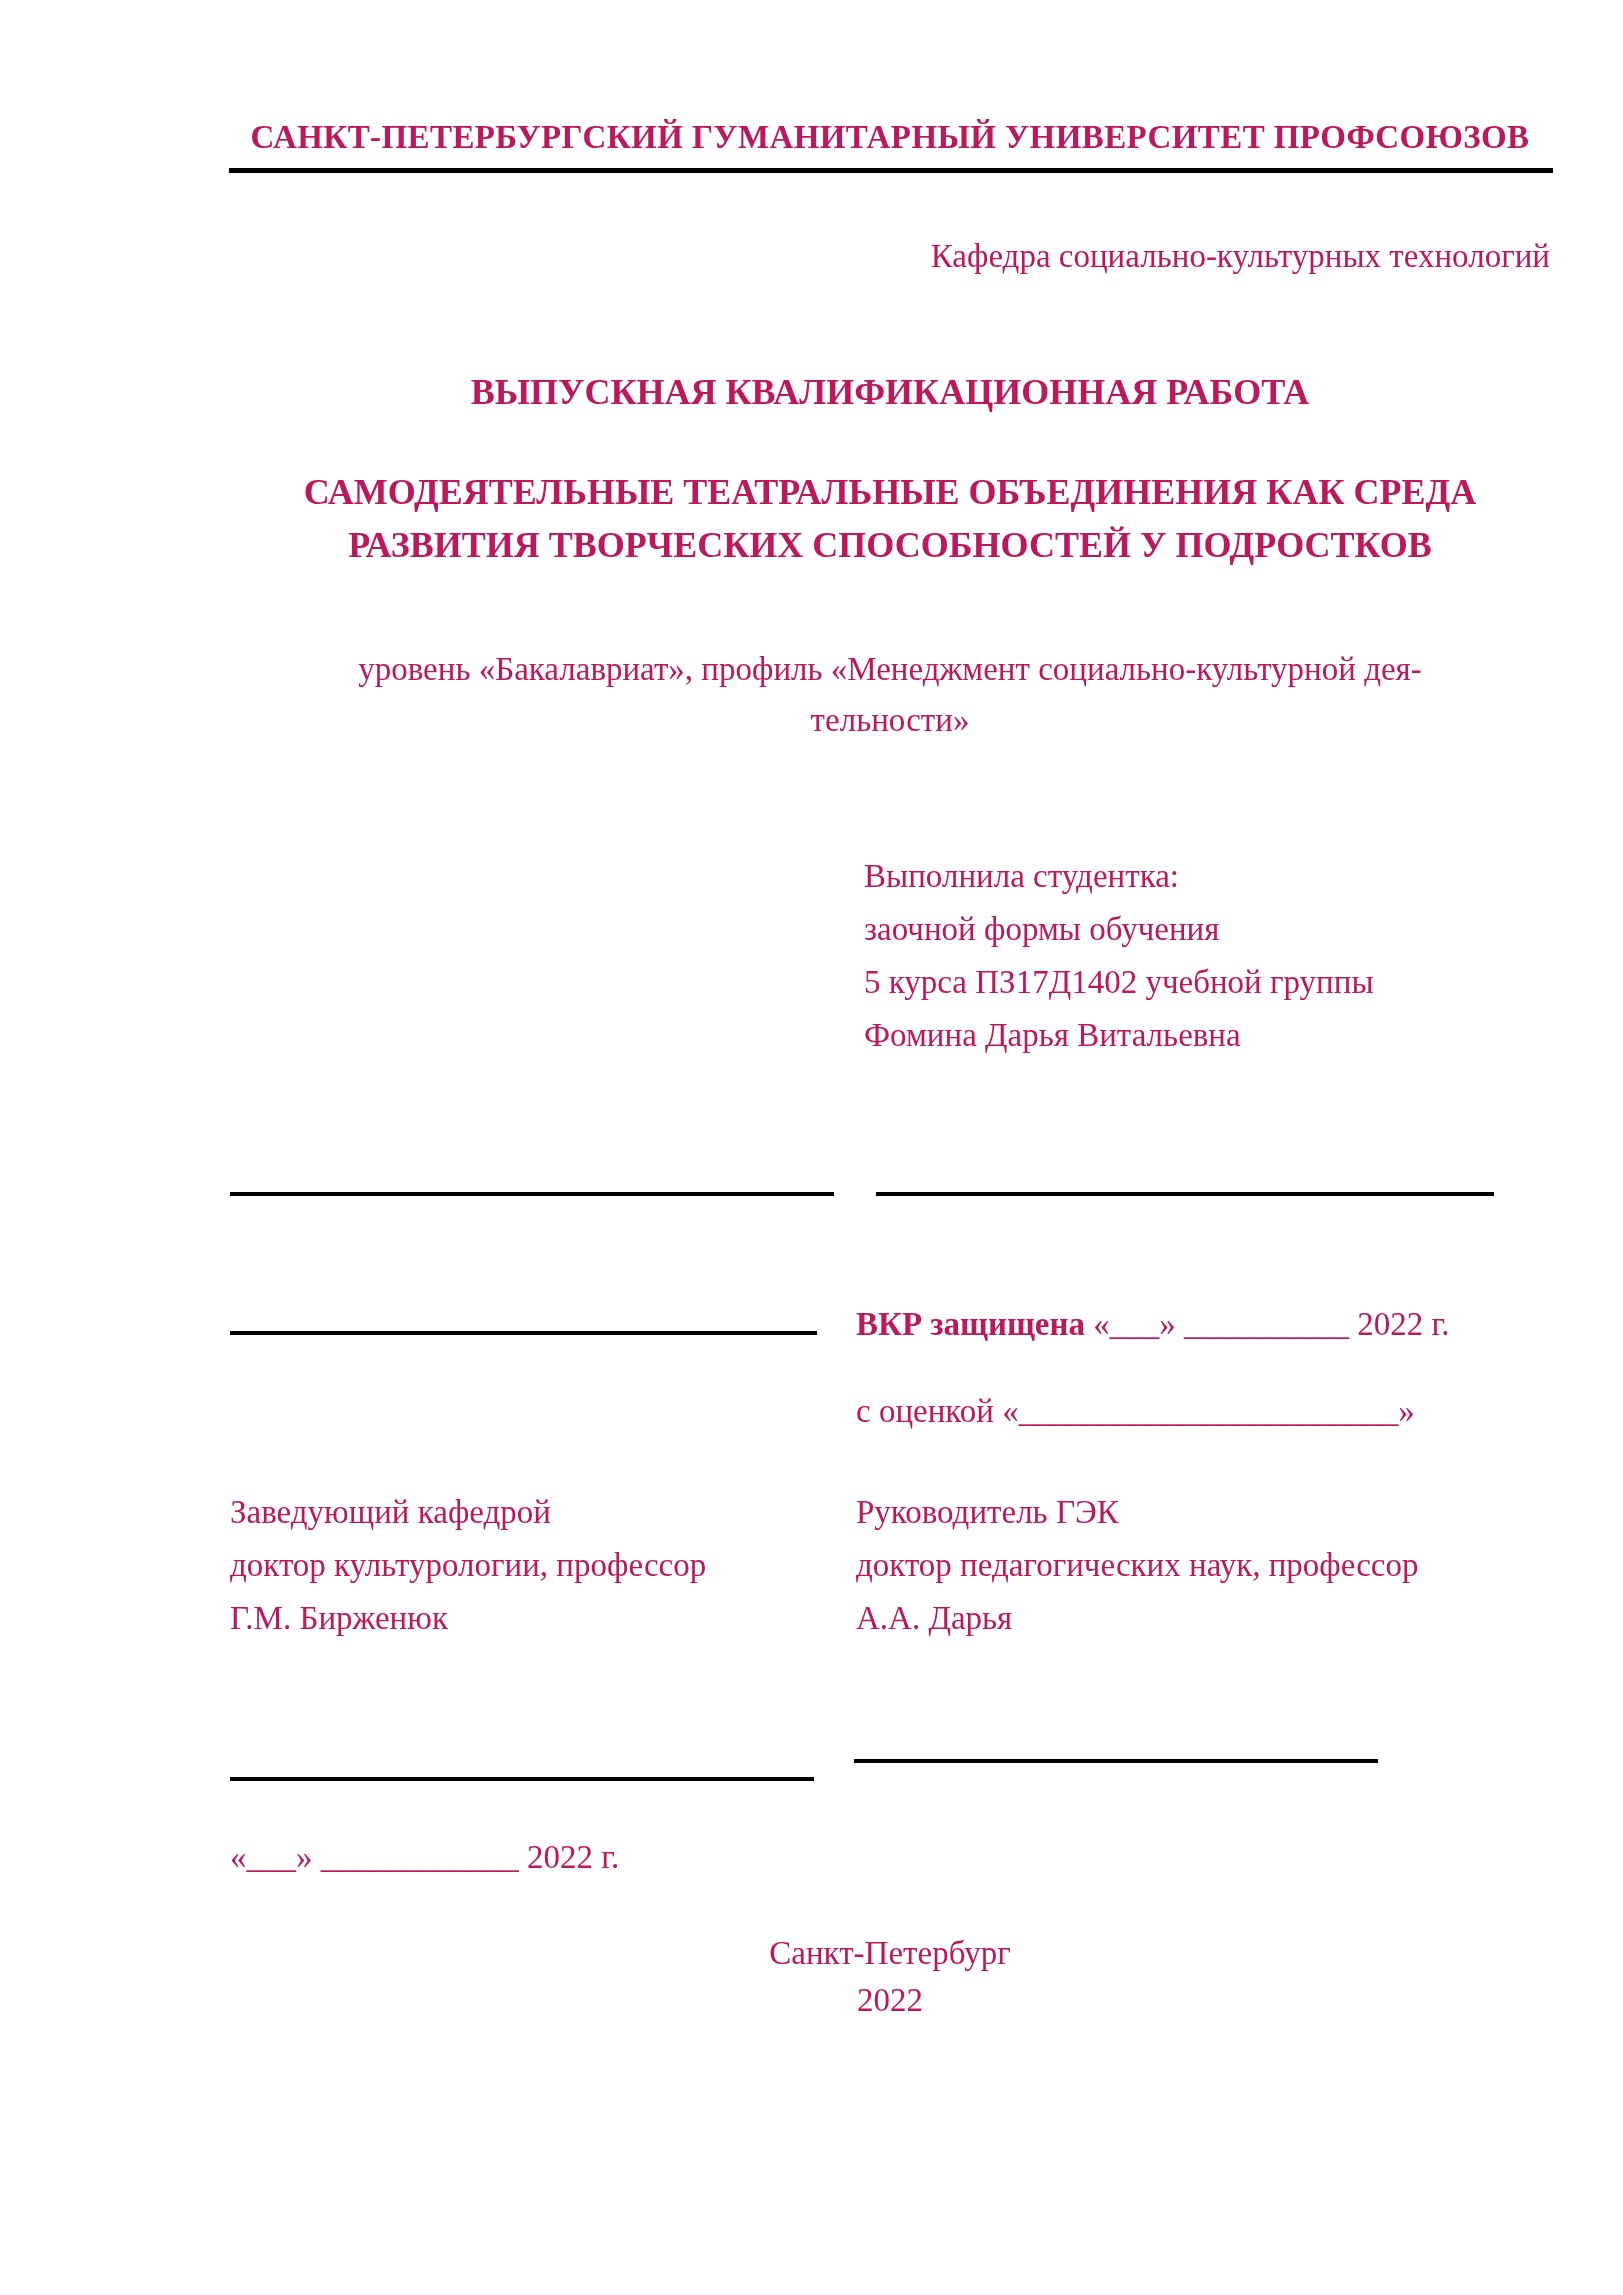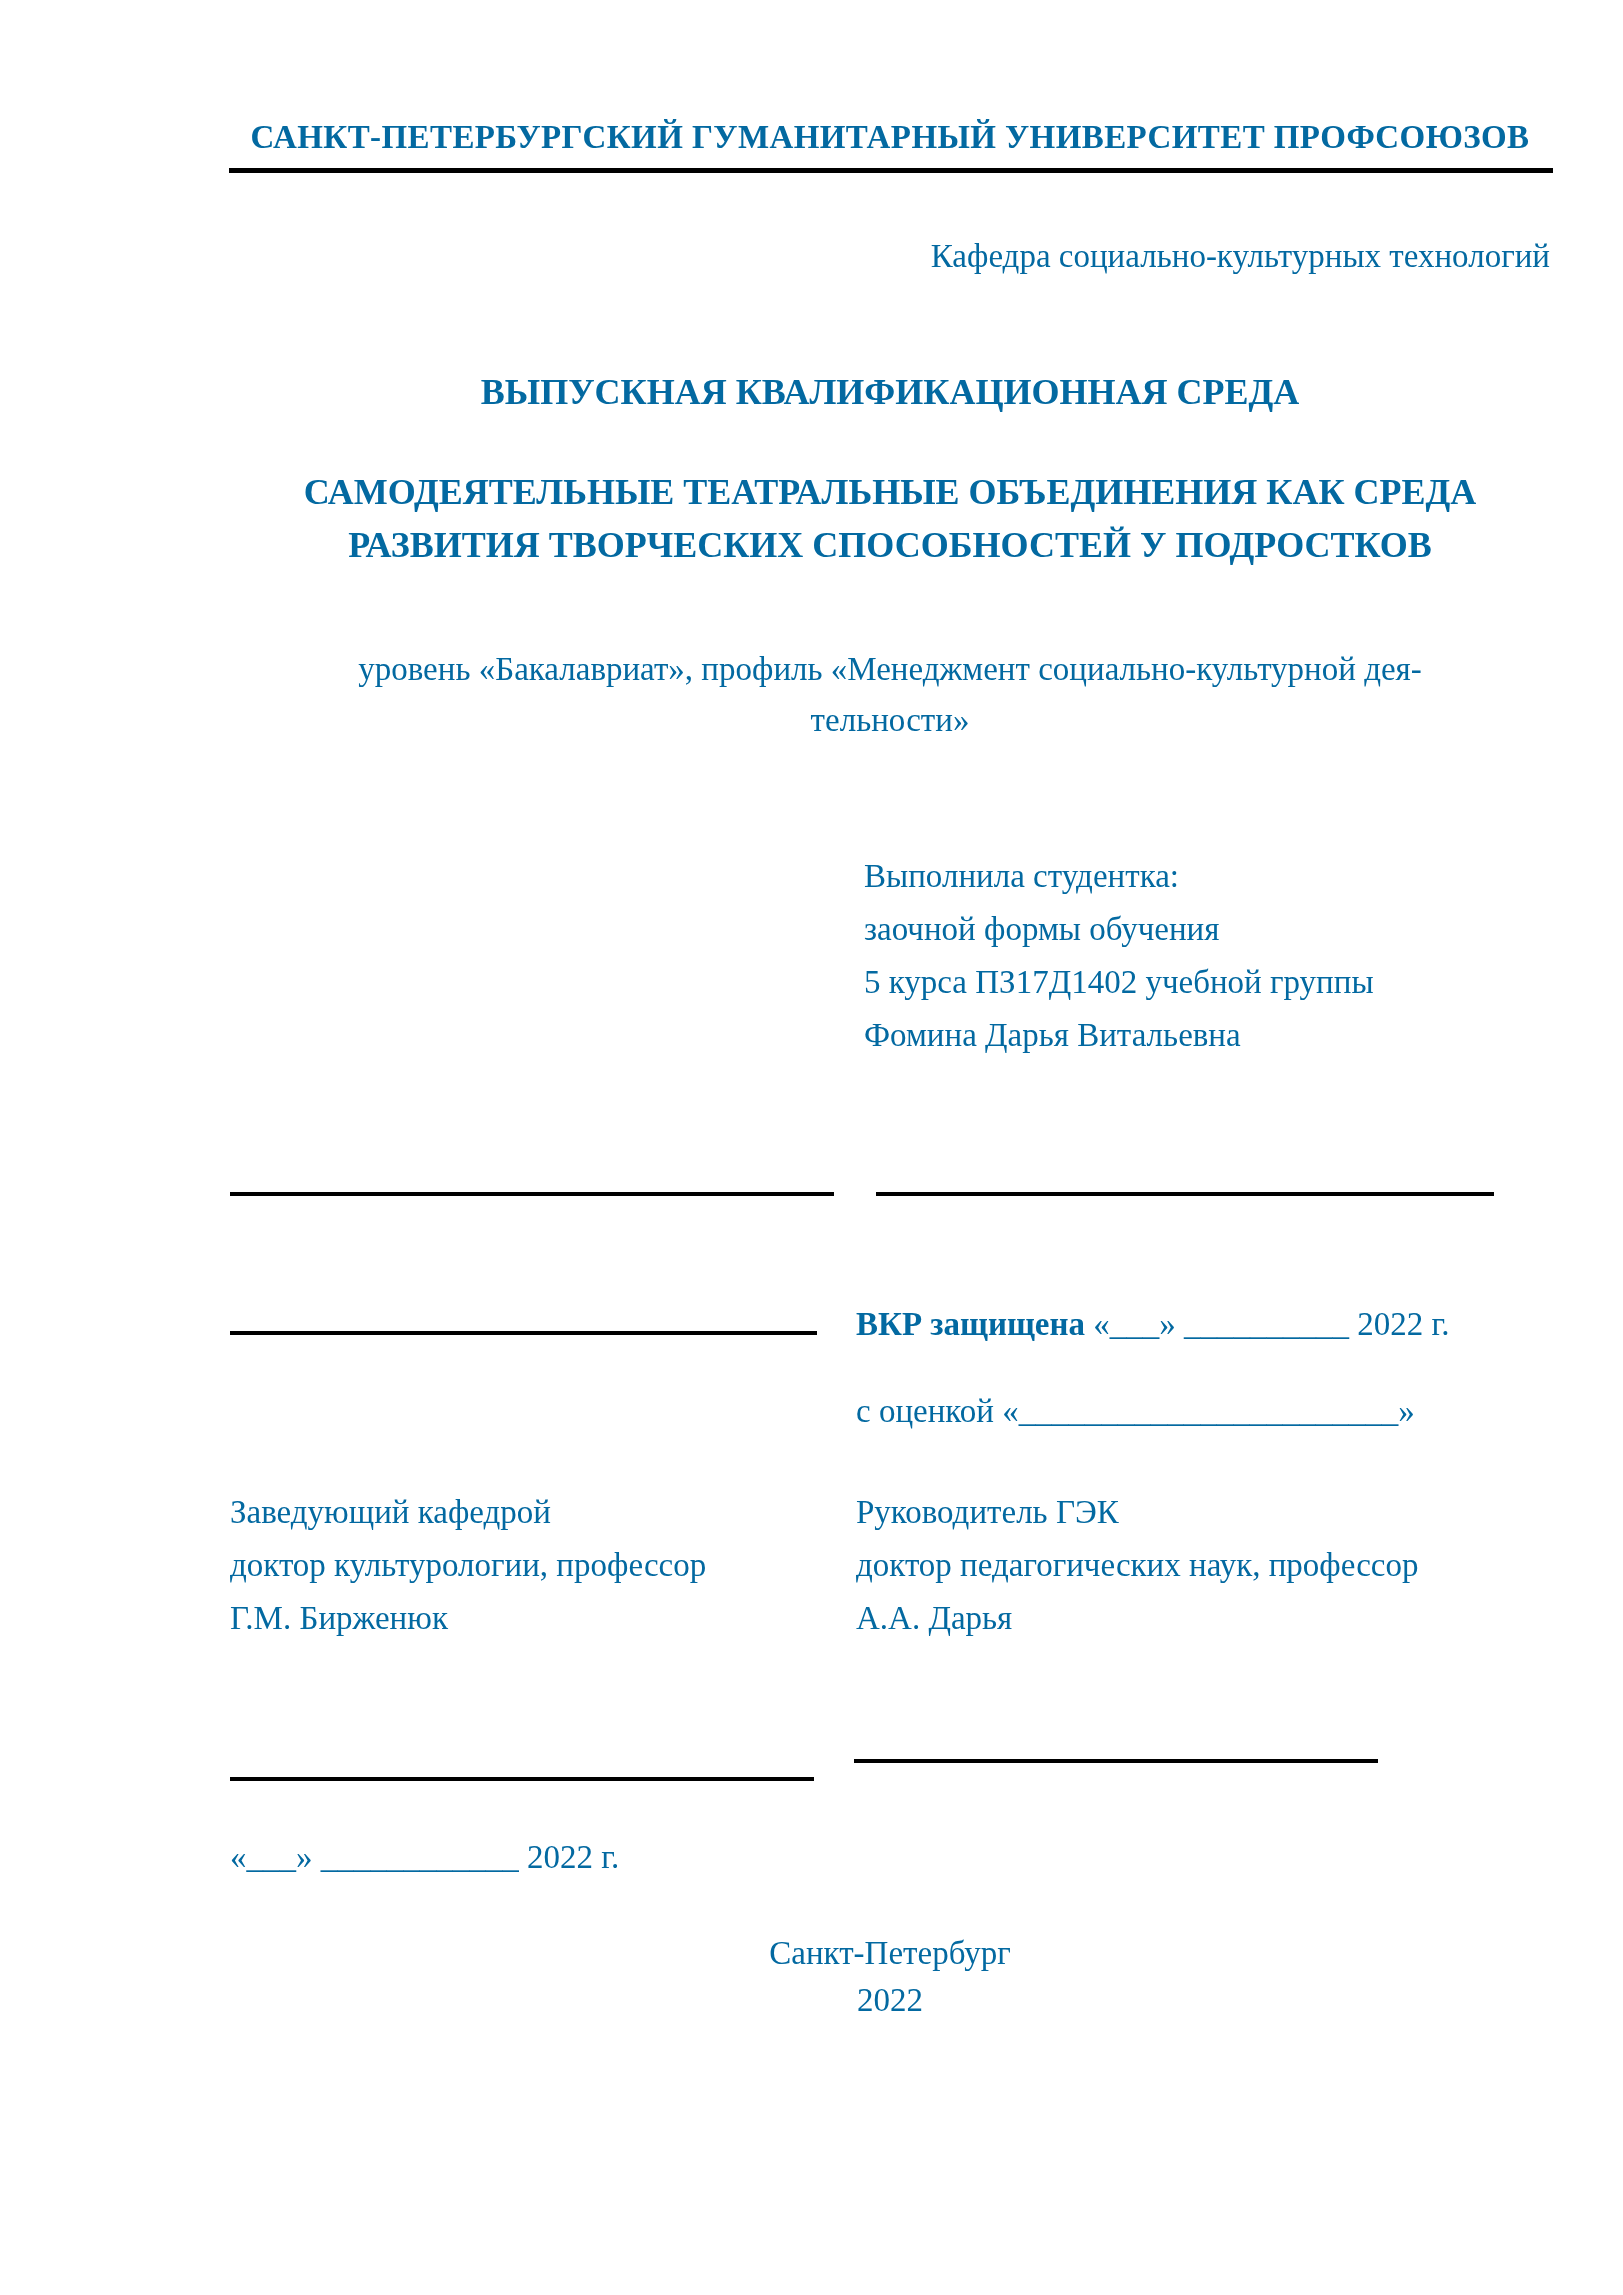--- a/index.html
+++ b/index.html
@@ -5,21 +5,21 @@
   html, body {
     margin: 0;
     padding: 0;
     background: #ffffff;
   }
   .page {
     position: relative;
     width: 1623px;
     height: 2295px;
     background: #ffffff;
-    color: #0369a1;
+    color: #be185d;
     font-family: "Liberation Serif", "DejaVu Serif", serif;
     font-size: 33px;
     overflow: hidden;
   }
   .abs { position: absolute; }
   .content-col {
     left: 230px;
     width: 1320px;
   }
   .centered { text-align: center; }
@@ -123,21 +123,21 @@
 
 <div class="page">
 
   <div class="abs content-col centered university-header">САНКТ-ПЕТЕРБУРГСКИЙ ГУМАНИТАРНЫЙ УНИВЕРСИТЕТ ПРОФСОЮЗОВ</div>
 
   <div class="abs header-rule"></div>
 
 
   <div class="abs content-col right-aligned department-line">Кафедра социально-культурных технологий</div>
 
-  <div class="abs content-col centered work-type">ВЫПУСКНАЯ КВАЛИФИКАЦИОННАЯ СРЕДА</div>
+  <div class="abs content-col centered work-type">ВЫПУСКНАЯ КВАЛИФИКАЦИОННАЯ РАБОТА</div>
 
   <div class="abs content-col centered thesis-title">САМОДЕЯТЕЛЬНЫЕ ТЕАТРАЛЬНЫЕ ОБЪЕДИНЕНИЯ КАК СРЕДА РАЗВИТИЯ ТВОРЧЕСКИХ СПОСОБНОСТЕЙ У ПОДРОСТКОВ</div>
 
   <div class="abs content-col centered program-block">
     <div>уровень «Бакалавриат», профиль «Менеджмент социально-культурной дея-</div>
     <div>тельности»</div>
   </div>
 
 
   <div class="abs student-block">

